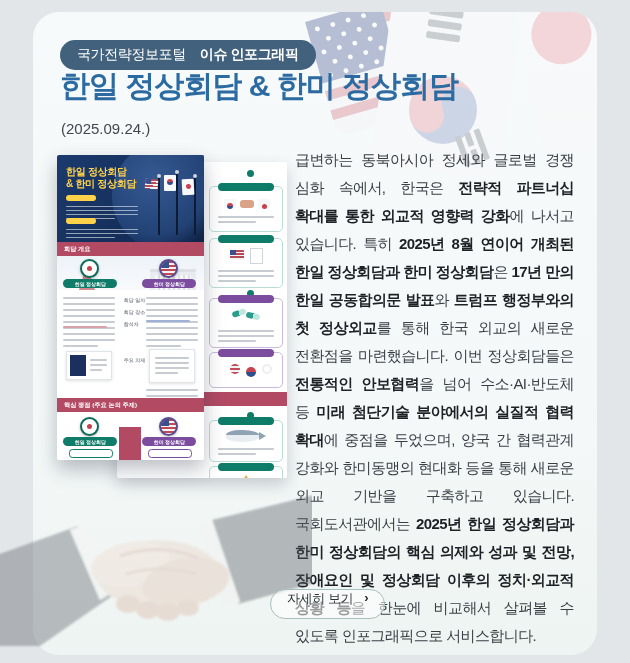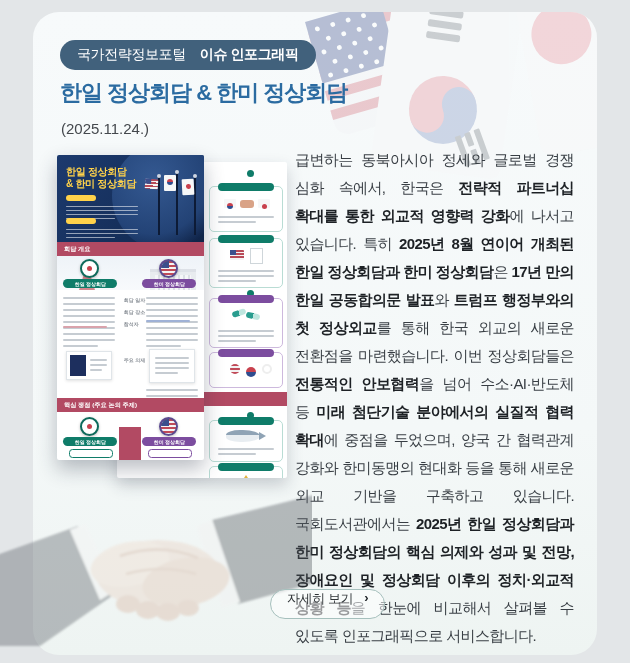--- a/index.html
+++ b/index.html
@@ -18,21 +18,21 @@
   .flags-deco{position:absolute;top:-8px;right:-10px;width:330px;height:175px;opacity:.42;pointer-events:none;}
   
   .badge{
     position:absolute;left:27px;top:28px;height:30px;border-radius:16px;
     background:#41617c;color:#fff;display:flex;align-items:center;
     padding:0 17px;font-size:14px;letter-spacing:-0.4px;white-space:nowrap;
   }
   .badge b{margin-left:14px;font-weight:800;}
   
   .title{
-    position:absolute;left:27px;top:66px;font-size:22px;font-weight:800;
+    position:absolute;left:27px;top:54px;font-size:30px;font-weight:800;
     color:#2b6ba1;letter-spacing:-1px;white-space:nowrap;
   }
   .date{position:absolute;left:28px;top:108px;font-size:15px;color:#44484d;letter-spacing:0;}
   
   .intro{
     position:absolute;left:262px;top:134px;width:279px;
     font-size:15px;line-height:28px;letter-spacing:-0.6px;
     color:#383e44;text-align:justify;word-break:keep-all;
   }
   .intro b{color:#1d2125;font-weight:800;}
@@ -198,21 +198,21 @@
       <circle cx="40" cy="52" r="30" fill="#eba4ac"></circle>
     </g>
   </svg>
 
   <div class="badge">
     <span>국가전략정보포털</span>
     <b>이슈 인포그래픽</b>
   </div>
 
   <div class="title">한일 정상회담 &amp; 한미 정상회담</div>
-  <div class="date">(2025.11.24.)</div>
+  <div class="date">(2025.09.24.)</div>
 
   <div class="intro"><span>급변하는 동북아시아 정세와 글로벌 경쟁 심화 속에서, 한국은 </span><b>전략적 파트너십 확대를 통한 외교적 영향력 강화</b><span>에 나서고 있습니다. 특히 </span><b>2025년 8월 연이어 개최된 한일 정상회담과 한미 정상회담</b><span>은 </span><b>17년 만의 한일 공동합의문 발표</b><span>와 </span><b>트럼프 행정부와의 첫 정상외교</b><span>를 통해 한국 외교의 새로운 전환점을 마련했습니다. 이번 정상회담들은 </span><b>전통적인 안보협력</b><span>을 넘어 수소·AI·반도체 등 </span><b>미래 첨단기술 분야에서의 실질적 협력 확대</b><span>에 중점을 두었으며, 양국 간 협력관계 강화와 한미동맹의 현대화 등을 통해 새로운 외교 기반을 구축하고 있습니다. 국회도서관에서는 </span><b>2025년 한일 정상회담과 한미 정상회담의 핵심 의제와 성과 및 전망, 장애요인 및 정상회담 이후의 정치·외교적 상황 등</b><span>을 한눈에 비교해서 살펴볼 수 있도록 인포그래픽으로 서비스합니다.</span></div>
 
   <div class="cta">
     <span>자세히 보기</span>
     <span class="chev">›</span>
   </div>
 </div>
 
 <div class="thumbs">

